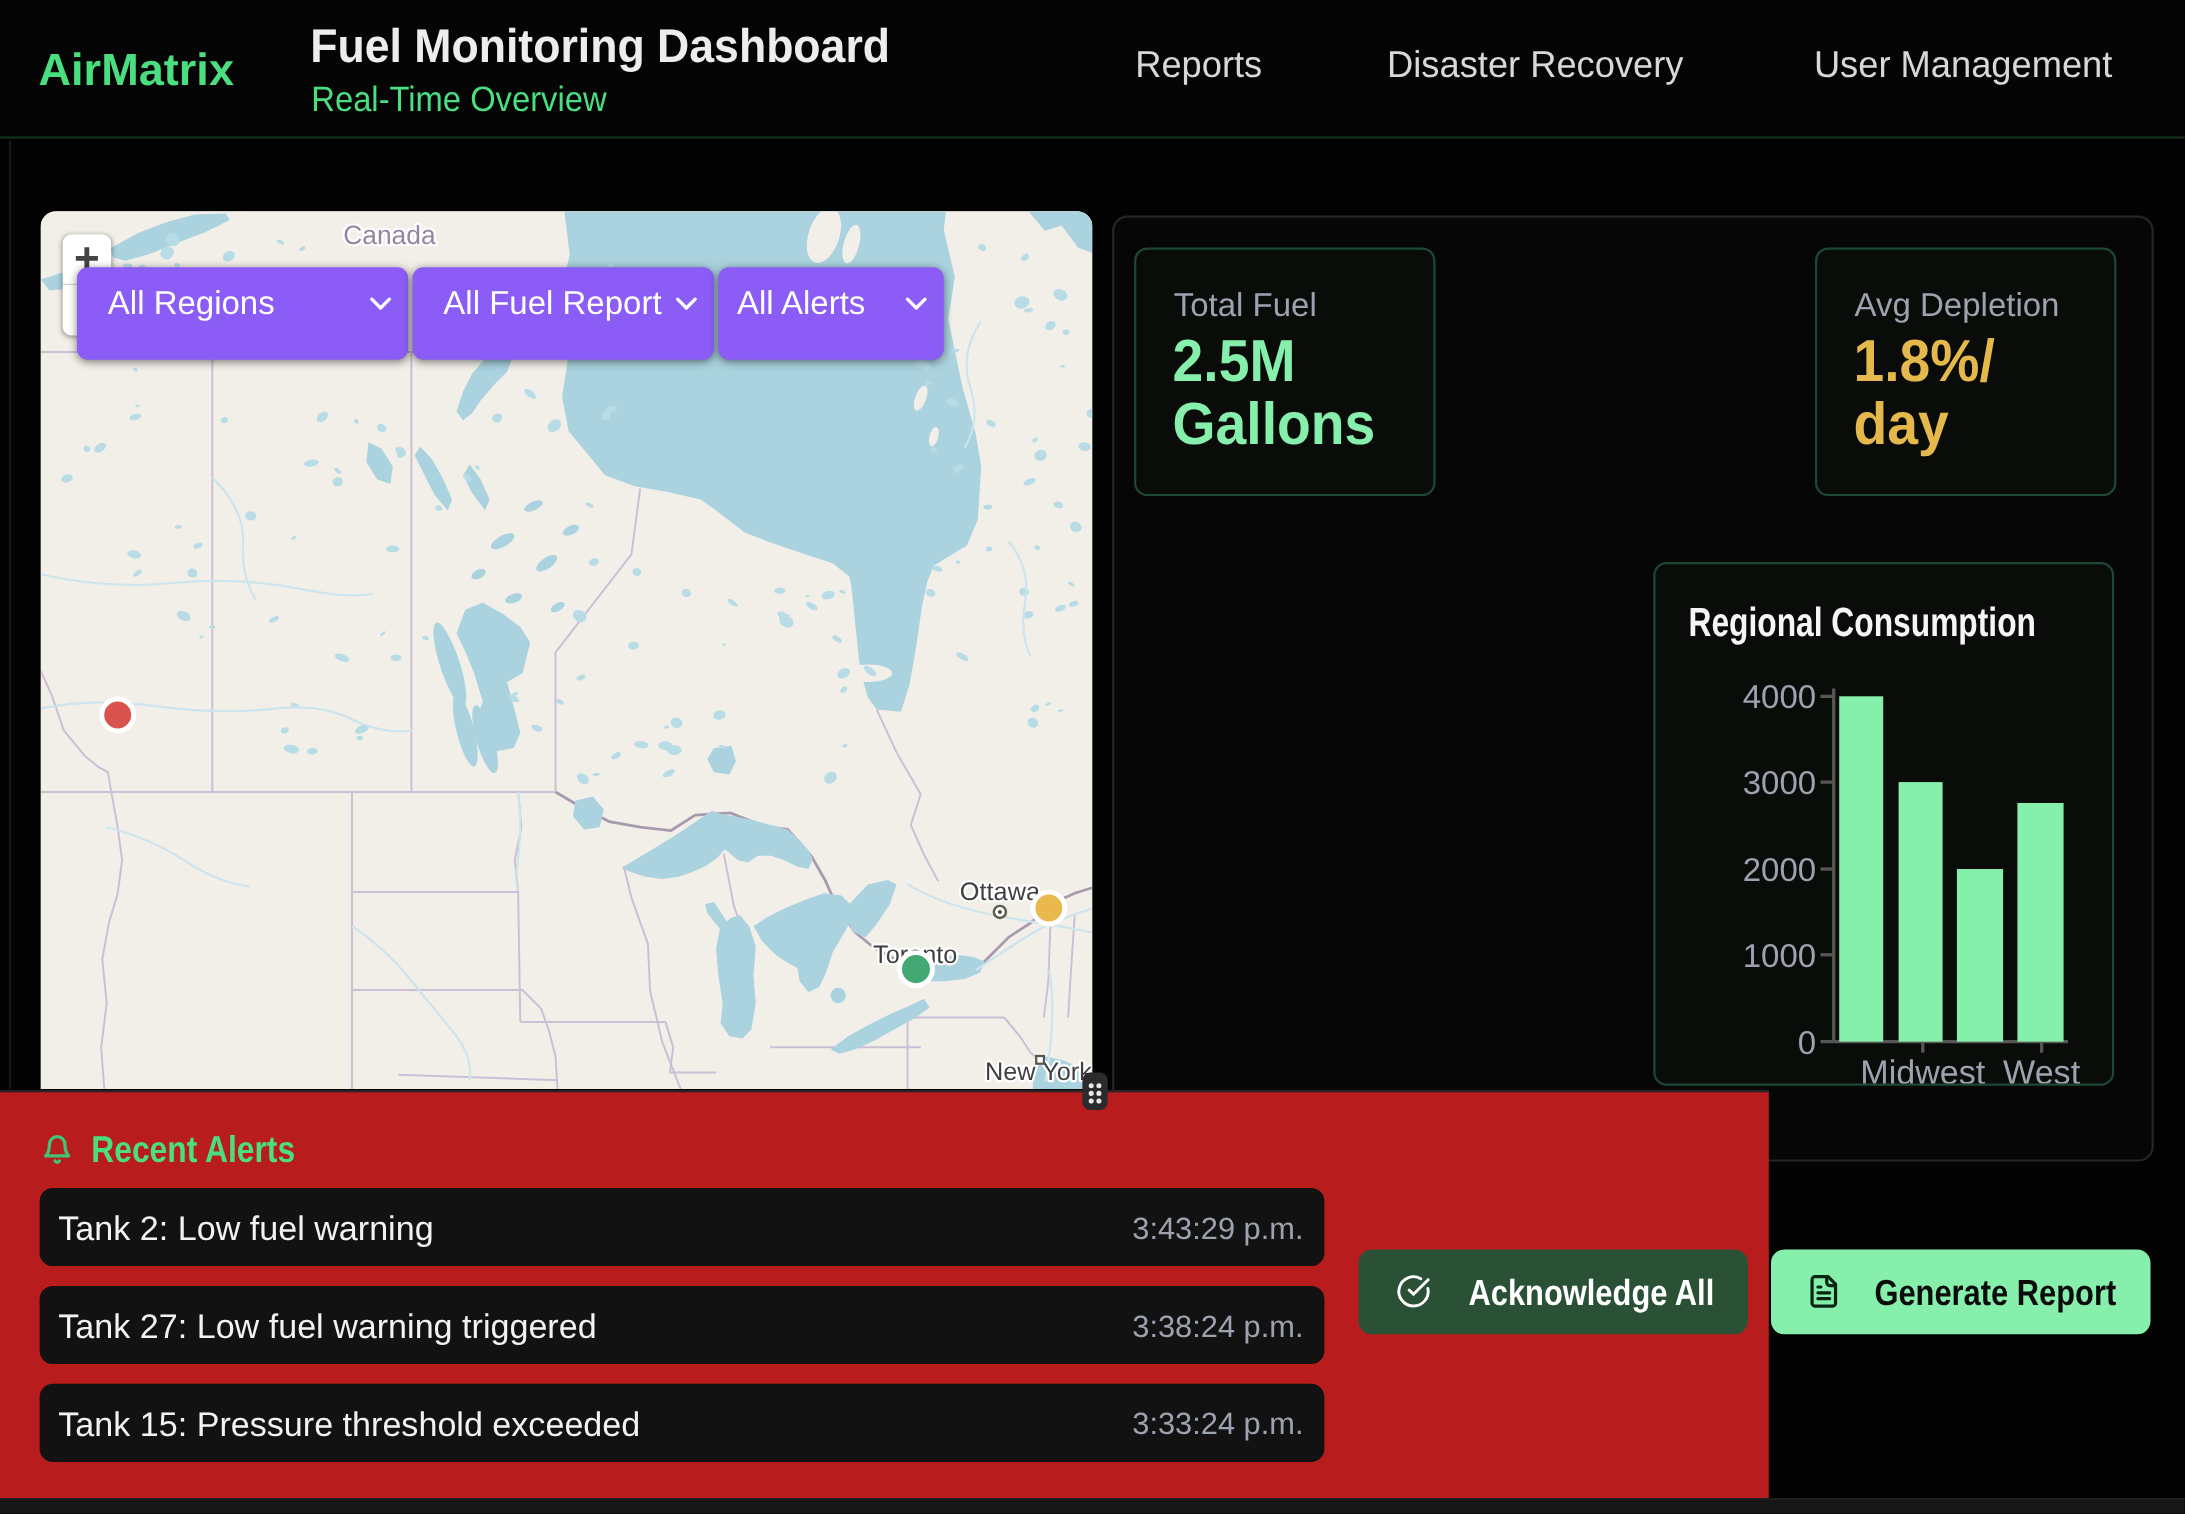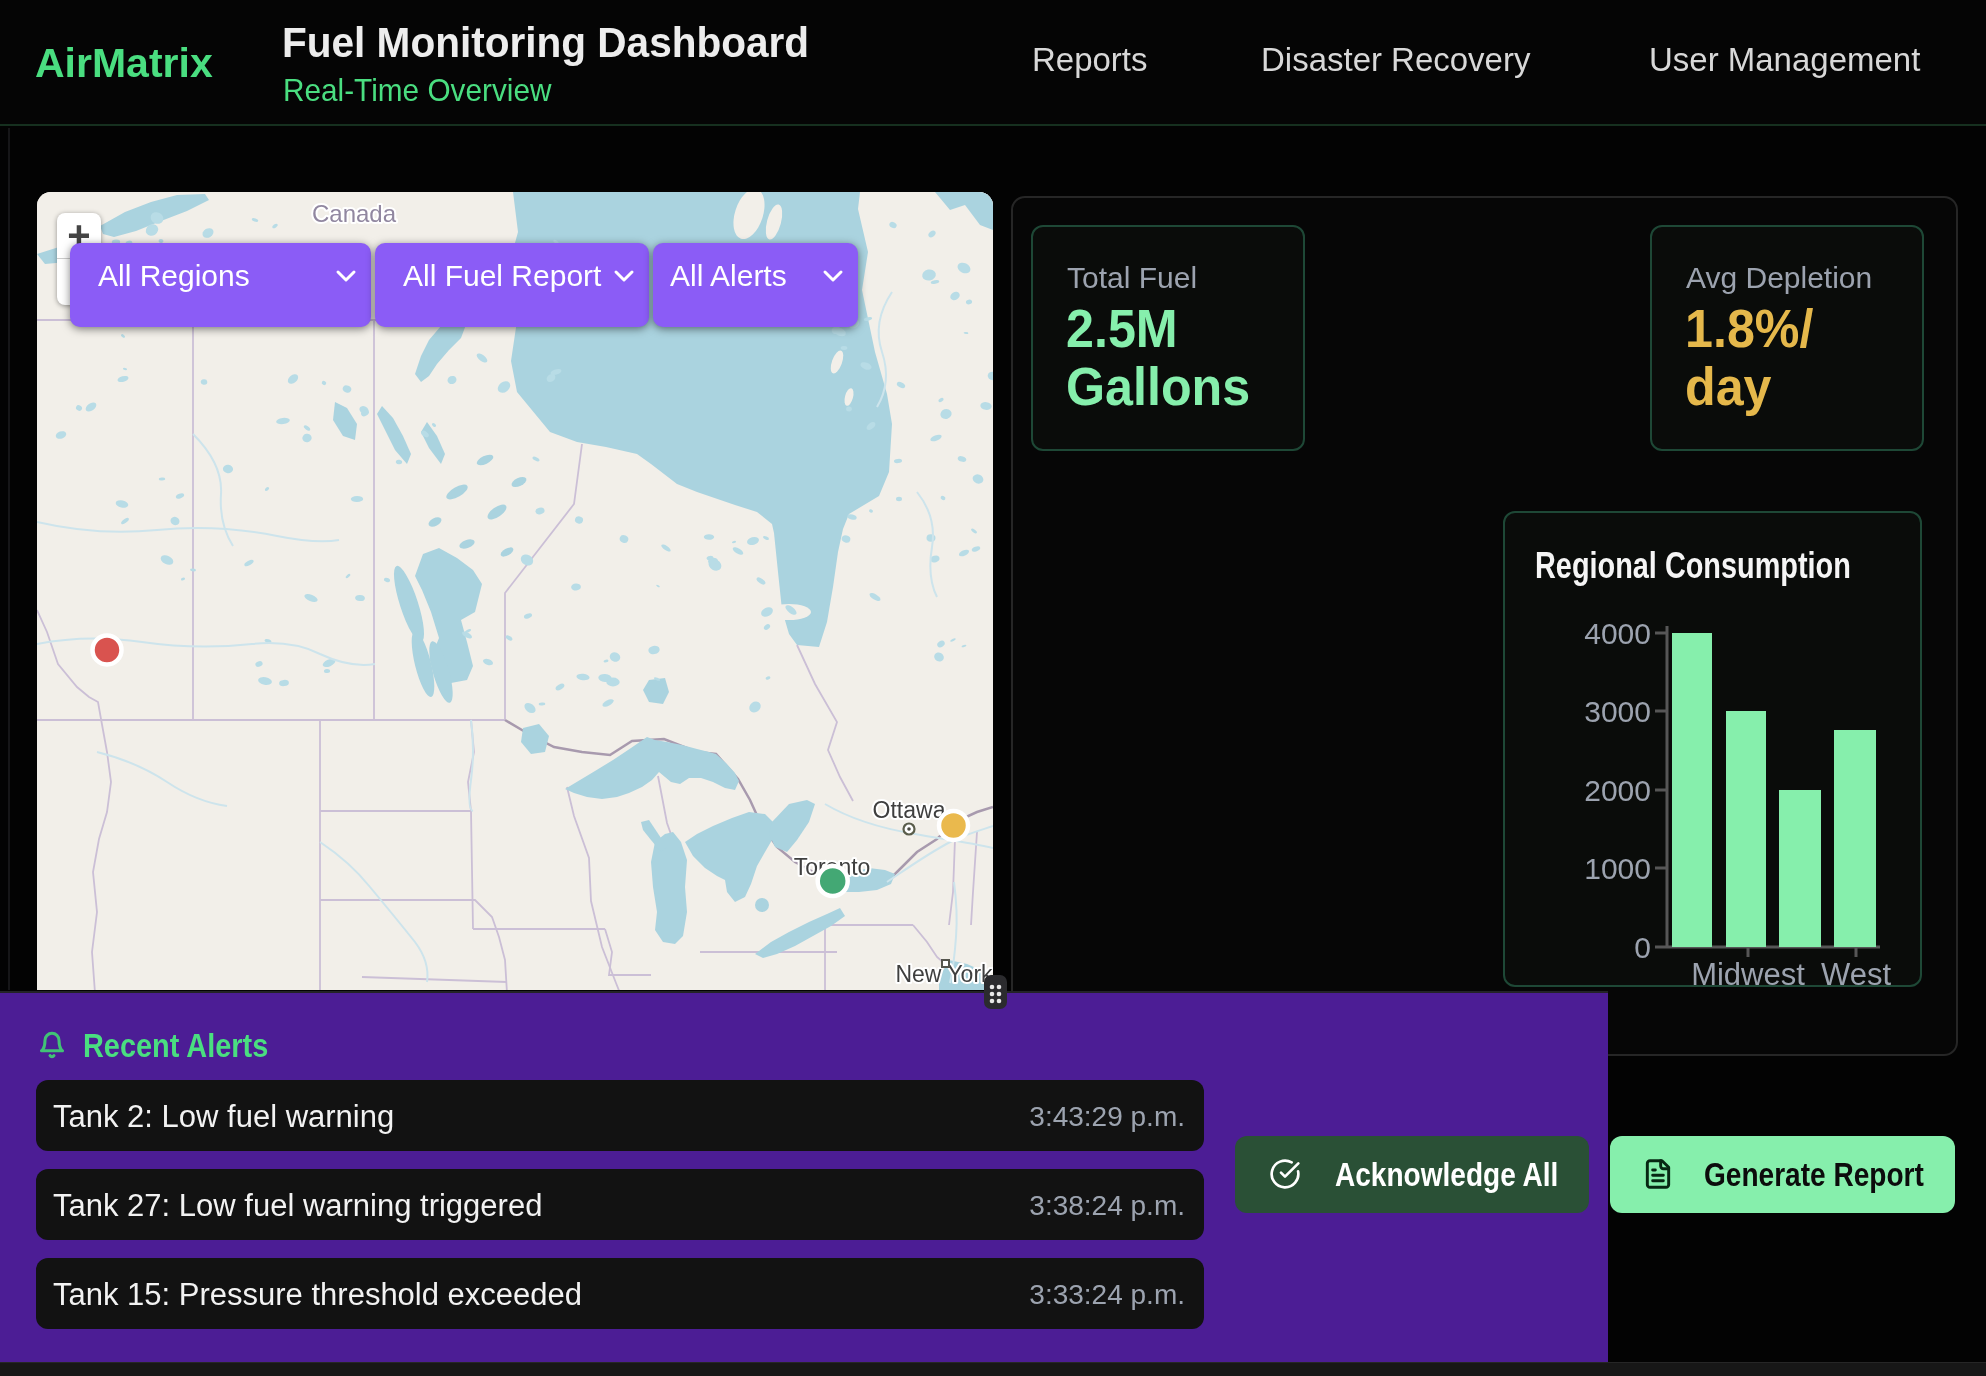--- a/index.html
+++ b/index.html
@@ -23,21 +23,21 @@
 .dd svg { position:absolute; right:14px; top:26px; }
 #grip { position:absolute; left:984px; top:975px; width:23px; height:34px; background:#2b2b2e; border-radius:7px; z-index:20; }
 
 #rpanel { position:absolute; left:1011px; top:196px; width:947px; height:860px; border:2px solid #262626; border-radius:14px; background:#060606; }
 .stat { position:absolute; top:225px; height:226px; width:274px; background:#0a0c0a; border:2px solid #1e4836; border-radius:12px; }
 .stat .lab { position:absolute; left:34px; top:34px; font-size:30px; color:#9ca3af; white-space:nowrap; }
 .stat .val { position:absolute; left:33px; top:72px; font-size:54px; font-weight:bold; line-height:58px; transform:scaleX(0.93); transform-origin:left; }
 .card { position:absolute; top:511px; height:476px; background:#0a0c0a; border:2px solid #1e4836; border-radius:12px; }
 .card .ctitle { position:absolute; left:30px; top:32px; font-size:37px; font-weight:bold; color:#f5f5f5; white-space:nowrap; transform:scaleX(0.78); transform-origin:left; }
 
-#alerts { position:absolute; left:0; top:991px; width:1608px; height:371px; background:#4c1d95; border-top:2px solid #232327; }
+#alerts { position:absolute; left:0; top:991px; width:1608px; height:371px; background:#b91c1c; border-top:2px solid #232327; }
 #ralerts { position:absolute; left:83px; top:33px; font-size:34px; font-weight:bold; color:#4ade80; transform:scaleX(0.85); transform-origin:left; white-space:nowrap; }
 .arow { position:absolute; left:36px; width:1168px; height:71px; background:#121212; border-radius:12px; }
 .arow .t1 { position:absolute; left:17px; top:19px; font-size:31px; color:#f2f2f2; }
 .arow .t2 { position:absolute; right:19px; top:21px; font-size:28px; color:#9ca3af; }
 .btn { position:absolute; top:143px; height:77px; border-radius:12px; font-weight:bold; font-size:33px; white-space:nowrap; }
 #footer { position:absolute; left:0; top:1362px; width:1986px; height:14px; background:#171717; border-top:1px solid #262626; }
 </style>
 </head>
 <body>
 <div id="page">

